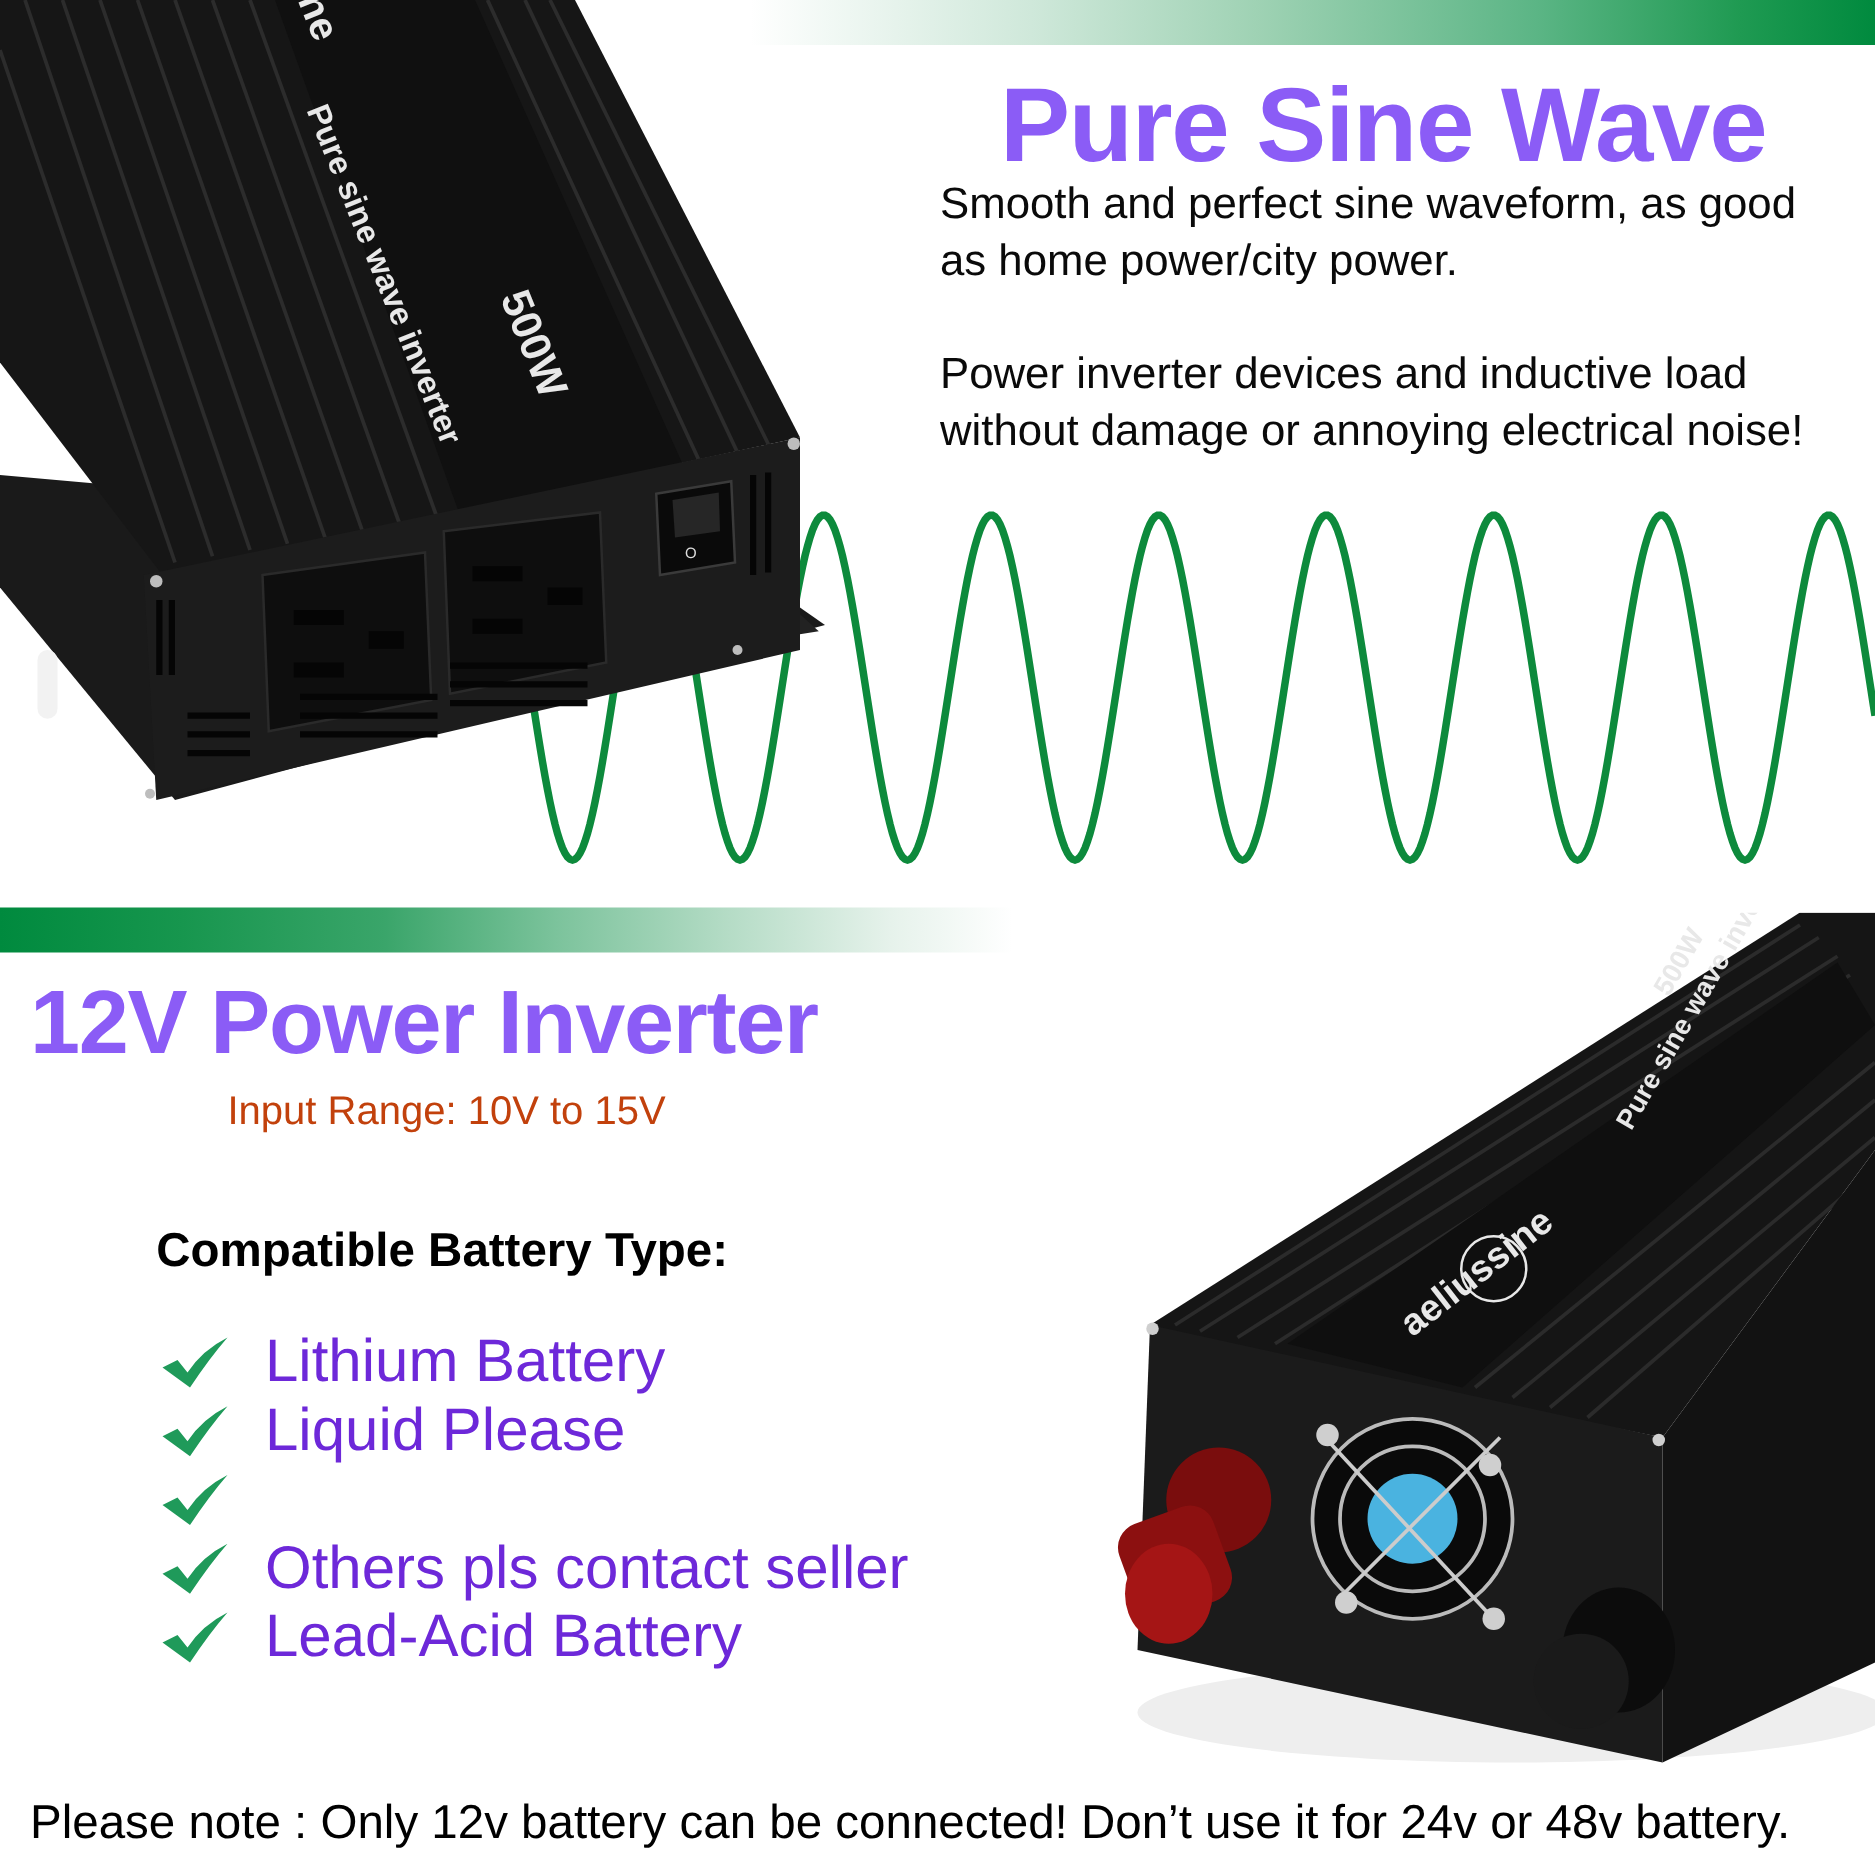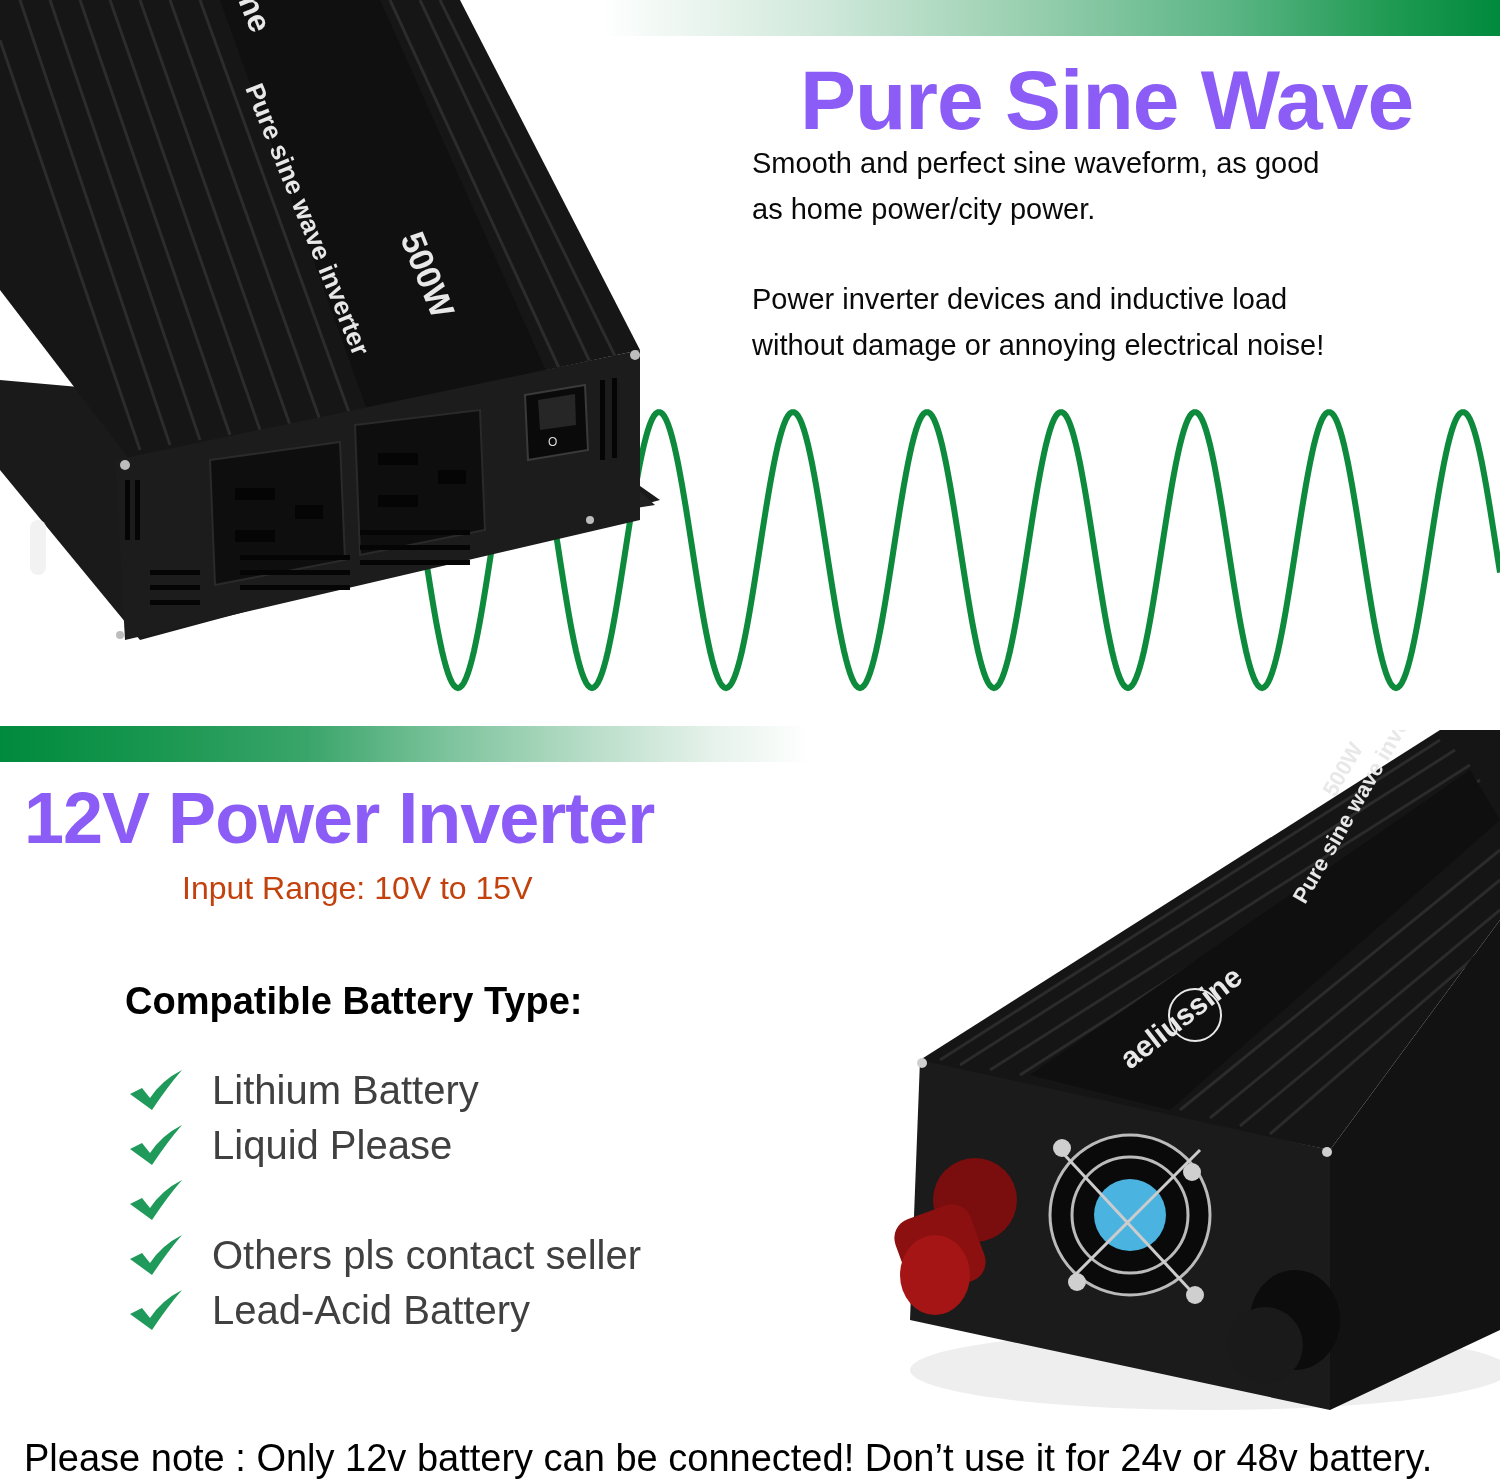--- a/index.html
+++ b/index.html
@@ -12,31 +12,31 @@
     .bar-top { left: 600px; top: 0; width: 900px; height: 36px;
       background: linear-gradient(90deg, #ffffff 0%, #cfe8da 25%, #9fd2b4 45%, #5bb585 70%, #1f9a52 88%, #008a3e 100%); }
     .bar-mid { left: 0; top: 726px; width: 810px; height: 36px;
       background: linear-gradient(90deg, #008a3e 0%, #17964e 18%, #3aa56a 38%, #7cc39c 55%, #b5dcc6 72%, #e6f2eb 88%, #ffffff 100%); }
 
     
     .h-green { color: #8b5cf6; font-weight: bold; letter-spacing: -1px; white-space: nowrap; }
     .title-sine { left: 800px; top: 52px; font-size: 84px; line-height: 96px; }
     .title-12v { left: 24px; top: 768px; font-size: 72px; line-height: 100px; }
 
-    .para { font-size: 29px; line-height: 46px; color: #0a0a0a; white-space: nowrap; }
+    .para { font-size: 35px; line-height: 46px; color: #0a0a0a; white-space: nowrap; }
     .p1 { left: 752px; top: 140px; }
     .p2 { left: 752px; top: 276px; }
 
     .input-range { left: 182px; top: 866px; font-size: 32px; line-height: 44px; color: #c2410c; white-space: nowrap; }
     .compat-title { left: 125px; top: 976px; font-size: 38px; line-height: 50px; font-weight: bold; white-space: nowrap; }
 
     .battery-list { left: 128px; top: 1062px; list-style: none; }
     .battery-item { display: flex; align-items: center; height: 55px; }
     .battery-item .check { width: 56px; height: 44px; margin-right: 28px; }
-    .battery-item .label { font-size: 40px; line-height: 50px; white-space: nowrap; color: #404040; text-align: right; }
+    .battery-item .label { font-size: 48px; line-height: 50px; white-space: nowrap; color: #6d28d9; text-align: right; }
 
     .note { left: 24px; top: 1438px; font-size: 38px; line-height: 40px; white-space: nowrap; color: #000; }
 
     
     .photo { overflow: hidden; }
     .photo-top { left: 0; top: 0; width: 660px; height: 660px; }
     .photo-bottom { left: 880px; top: 730px; width: 620px; height: 690px; }
 
     .wave { left: 0; top: 390px; width: 1500px; height: 330px; }
 

